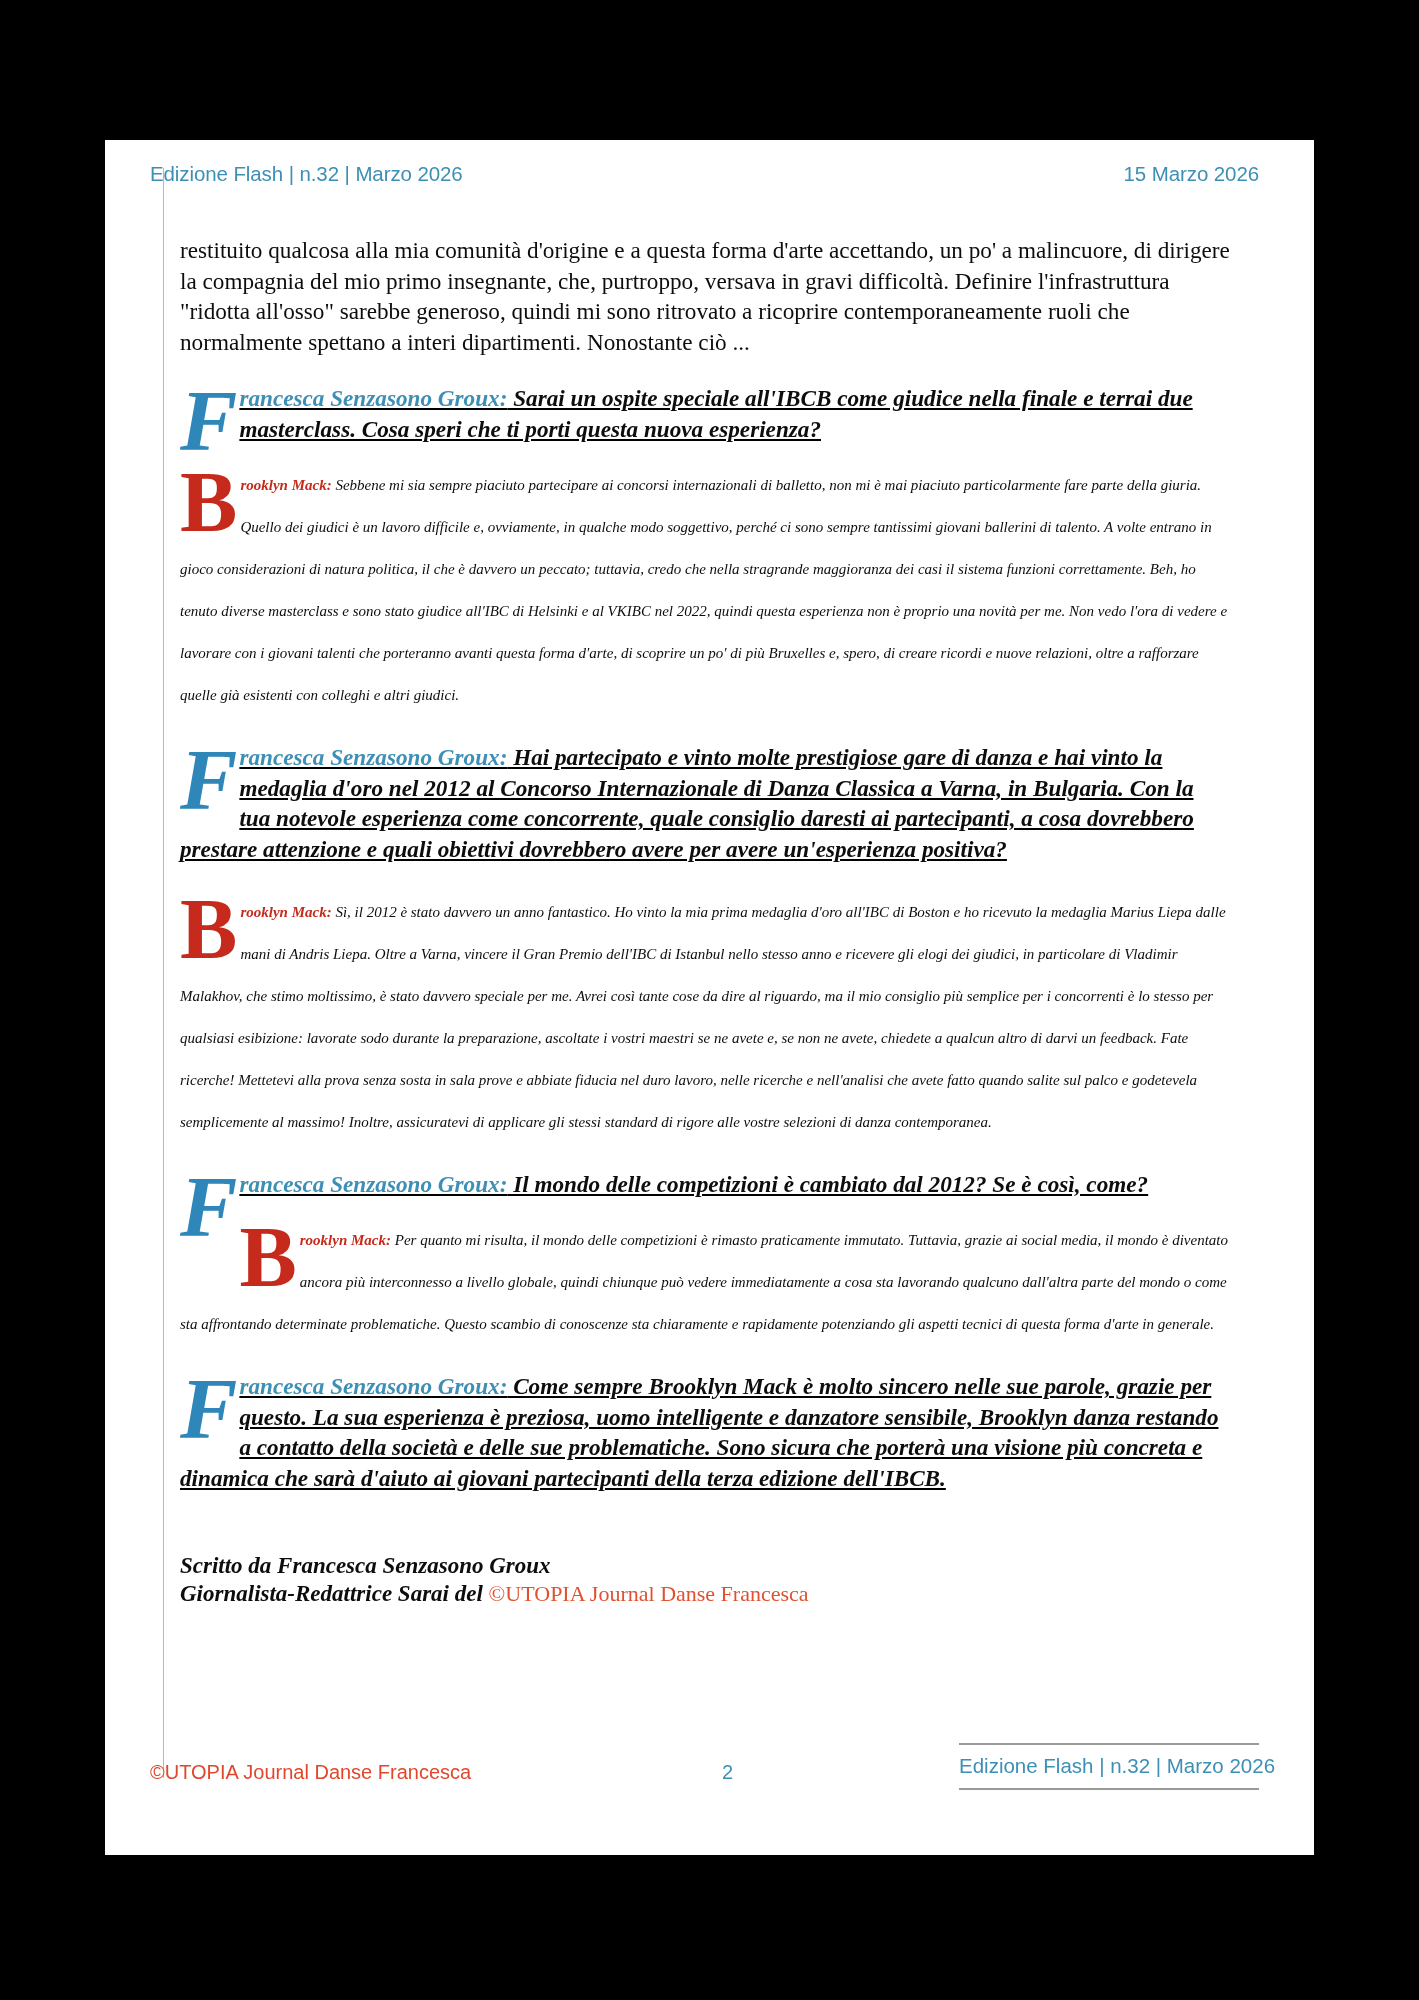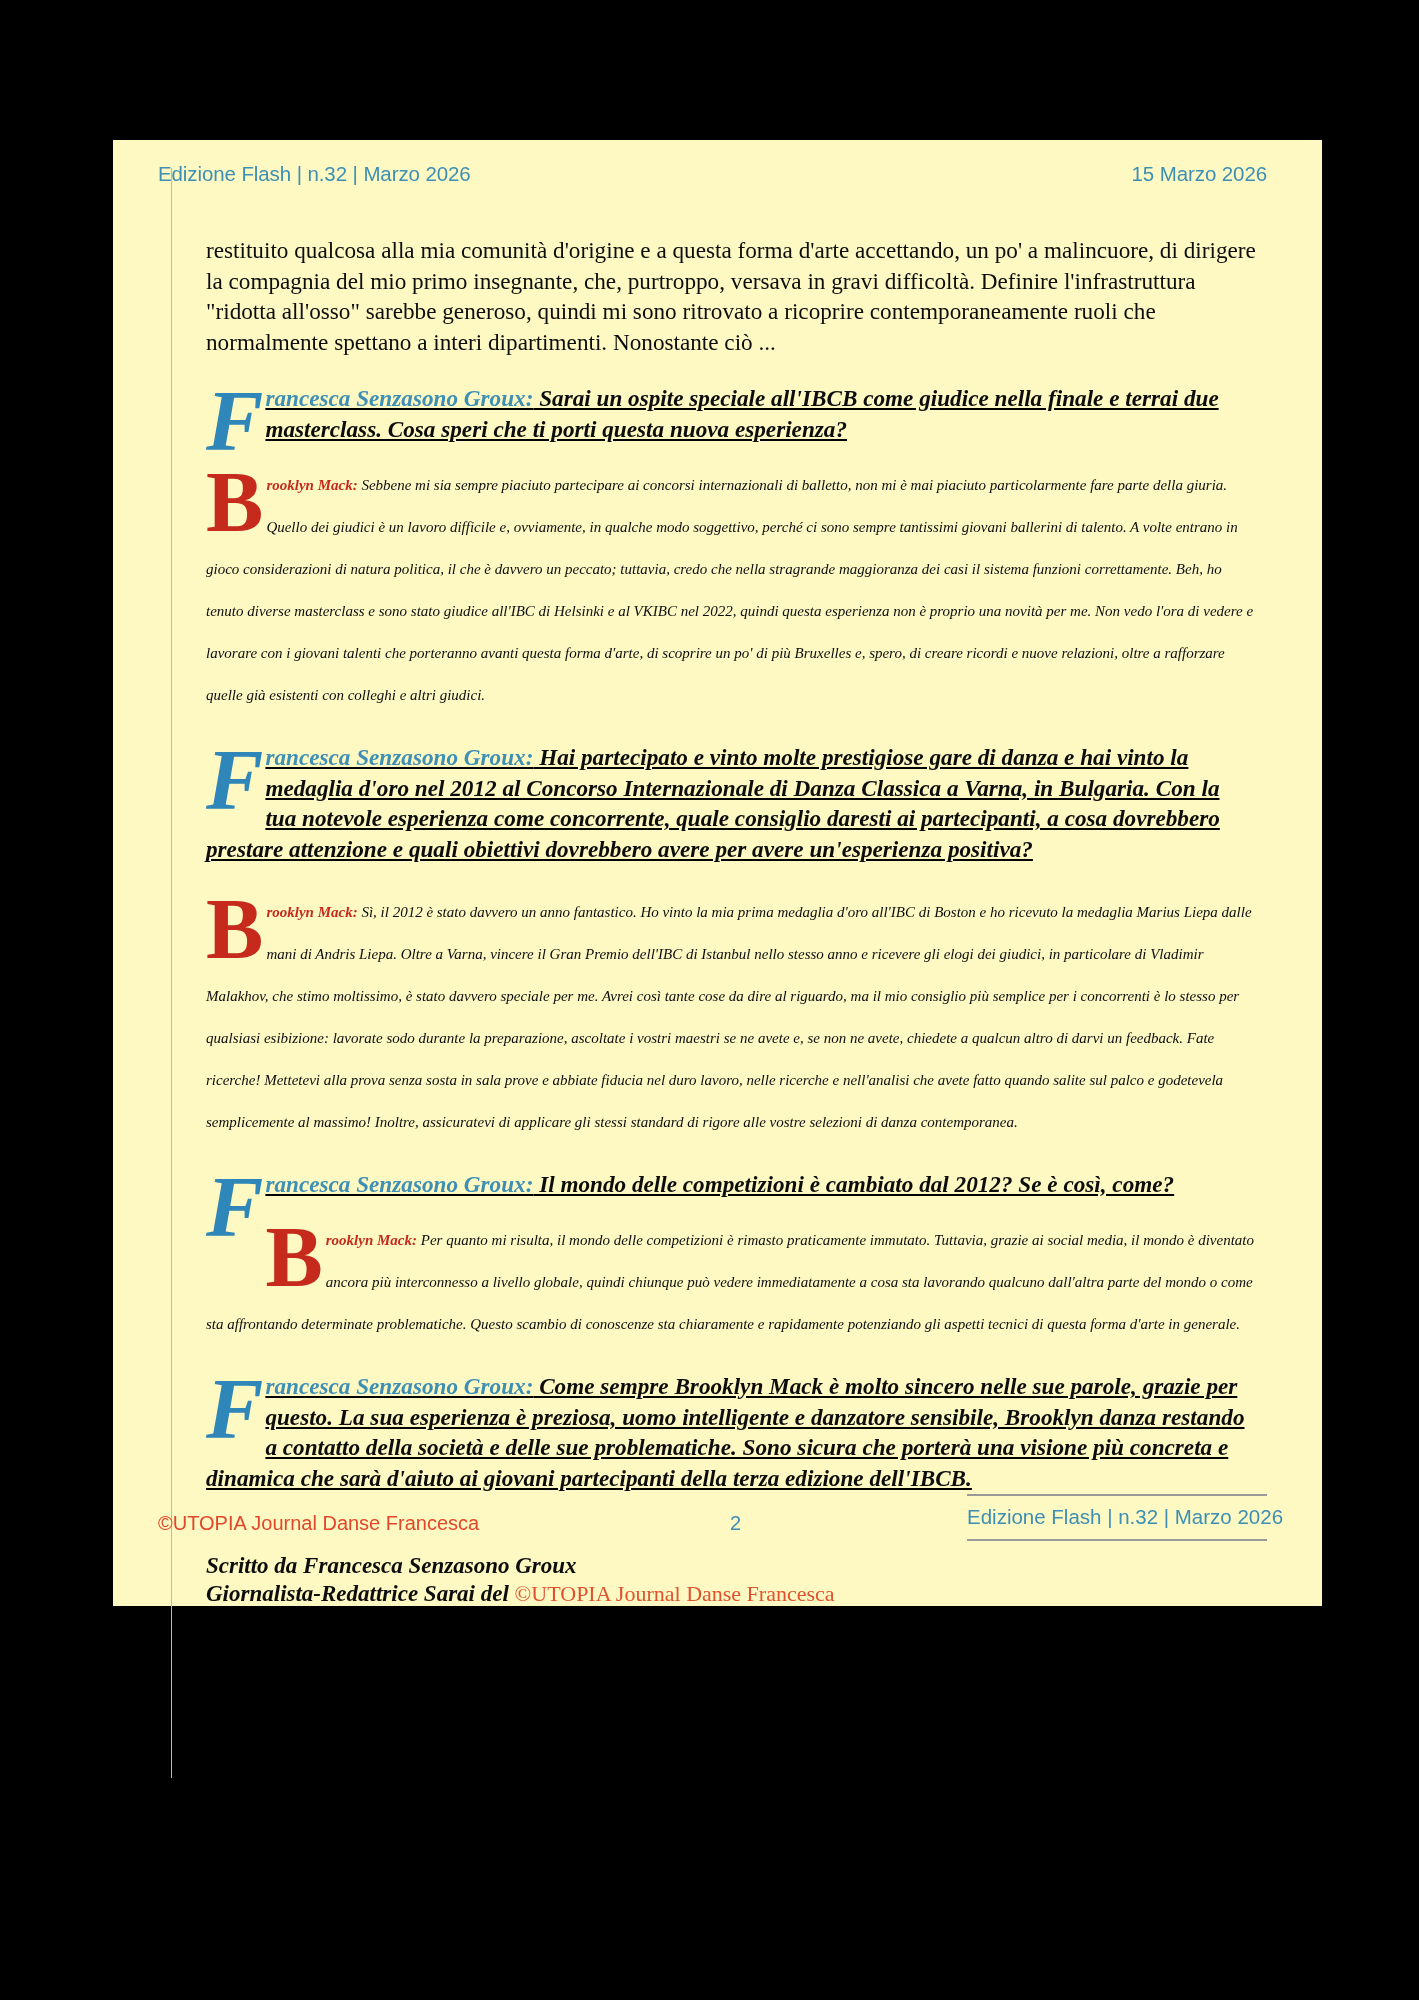--- a/index.html
+++ b/index.html
@@ -10,25 +10,25 @@
   body {
     width: 1419px;
     height: 2000px;
     font-family: "Liberation Serif", serif;
     overflow: hidden;
   }
 
   
   .page {
     position: absolute;
-    left: 113px;
+    left: 105px;
     top: 140px;
     width: 1209px;
-    height: 1466px;
-    background: #fef9c3;
+    height: 1715px;
+    background: #ffffff;
   }
 
   
   .page-rule {
     position: absolute;
     left: 58px;
     top: 28px;
     width: 1px;
     height: 1610px;
     background: #b9b9b9;
@@ -53,21 +53,20 @@
   }
   .hdr-left  { left: 3px; }
   .hdr-right { right: 18px; font-weight: 500; }
 
   
   .col {
     position: absolute;
     left: 75px;
     top: 95px;
     width: 1050px;
-    margin-left: 18px;
   }
 
   p.body, div.body {
     margin: 0 0 0 0;
     font-size: 23.2px;
     line-height: 30.5px;
     color: #0d0d0d;
     text-align: left;
   }
 

